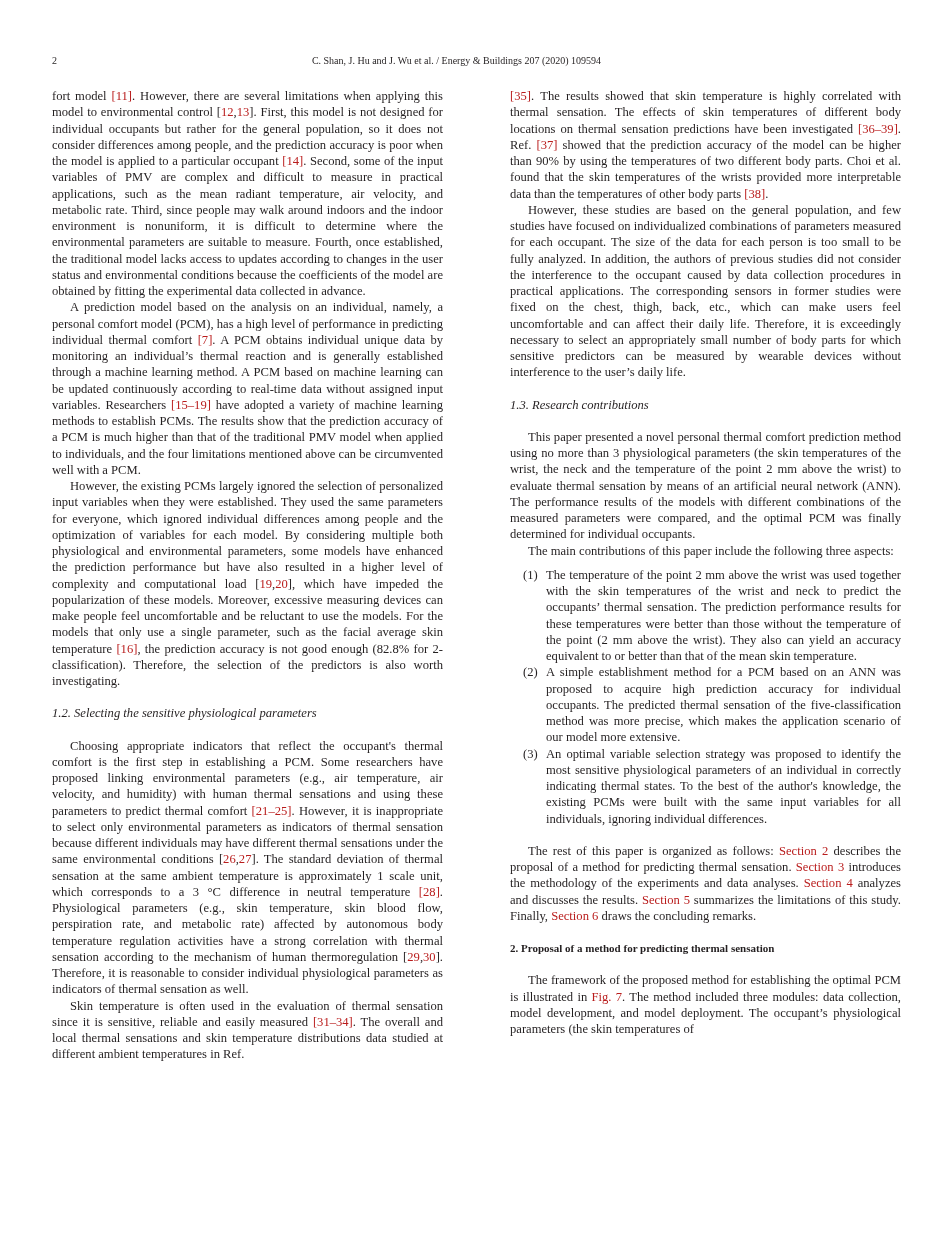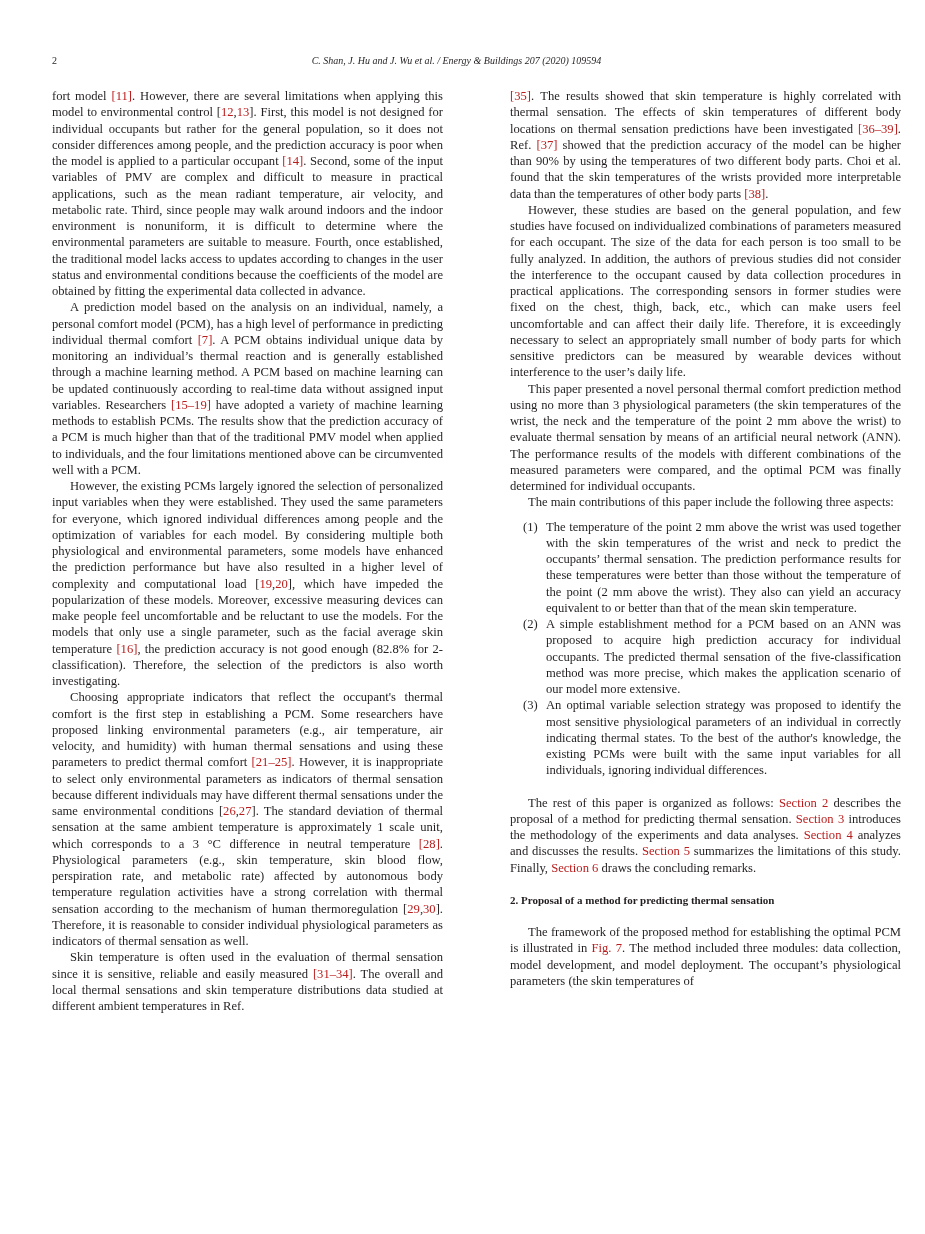--- a/index.html
+++ b/index.html
@@ -1,21 +1,21 @@
 <!DOCTYPE html>
 <html><head>
 <meta charset="utf-8">
 <style>
   html, body { margin: 0; padding: 0; background: #ffffff; }
   body { width: 925px; height: 1234px; position: relative; overflow: hidden;
          font-family: "Liberation Serif", "DejaVu Serif", serif; color: #231f20; }
   .running-head { position: absolute; top: 55px; left: 52px; width: 809px; height: 14px;
                   font-size: 10px; }
   .page-num { position: absolute; left: 0; top: 0; }
-  .journal-ref { position: absolute; left: 0; right: 0; text-align: center; font-style: italic; }
+  .journal-ref { position: absolute; left: 0; right: 0; text-align: center; }
   .col { position: absolute; top: 88px; width: 391px; font-size: 12.6px; line-height: 16.25px; }
   .col.left { left: 52px; }
   .col.right { left: 470px; margin-left: 40px; }
   p { margin: 0; text-align: justify; hyphens: auto; }
   p.indent { text-indent: 18px; }
   .ref { color: #b91c1c; }
   h3.subsec { font-size: 12.6px; font-style: italic; font-weight: normal; margin: 16px 0 16px 0; line-height: 16.25px; }
   h2.sec { font-size: 11px; font-weight: bold; margin: 16px 0 16px 0; line-height: 16.25px; }
   ol.contrib { list-style: none; margin: 8px 0 0 0; padding: 0; }
   ol.contrib li { position: relative; padding-left: 36px; margin-left: 0; }
@@ -28,27 +28,29 @@
 
 <div class="running-head">
   <span class="page-num">2</span>
   <span class="journal-ref">C. Shan, J. Hu and J. Wu et al. / Energy &amp; Buildings 207 (2020) 109594</span>
 </div>
 
 <div class="col left">
   <p><span>fort model </span><span class="ref">[11]</span><span>. However, there are several limitations when applying this model to environmental control [</span><span class="ref">12</span><span>,</span><span class="ref">13</span><span>]. First, this model is not designed for individual occupants but rather for the general population, so it does not consider differences among people, and the prediction accuracy is poor when the model is applied to a particular occupant </span><span class="ref">[14]</span><span>. Second, some of the input variables of PMV are complex and difficult to measure in practical applications, such as the mean radiant temperature, air velocity, and metabolic rate. Third, since people may walk around indoors and the indoor environment is nonuniform, it is difficult to determine where the environmental parameters are suitable to measure. Fourth, once established, the traditional model lacks access to updates according to changes in the user status and environmental conditions because the coefficients of the model are obtained by fitting the experimental data collected in advance.</span></p>
   <p class="indent"><span>A prediction model based on the analysis on an individual, namely, a personal comfort model (PCM), has a high level of performance in predicting individual thermal comfort </span><span class="ref">[7]</span><span>. A PCM obtains individual unique data by monitoring an individual’s thermal reaction and is generally established through a machine learning method. A PCM based on machine learning can be updated continuously according to real-time data without assigned input variables. Researchers </span><span class="ref">[15–19]</span><span> have adopted a variety of machine learning methods to establish PCMs. The results show that the prediction accuracy of a PCM is much higher than that of the traditional PMV model when applied to individuals, and the four limitations mentioned above can be circumvented well with a PCM.</span></p>
   <p class="indent"><span>However, the existing PCMs largely ignored the selection of personalized input variables when they were established. They used the same parameters for everyone, which ignored individual differences among people and the optimization of variables for each model. By considering multiple both physiological and environmental parameters, some models have enhanced the prediction performance but have also resulted in a higher level of complexity and computational load [</span><span class="ref">19</span><span>,</span><span class="ref">20</span><span>], which have impeded the popularization of these models. Moreover, excessive measuring devices can make people feel uncomfortable and be reluctant to use the models. For the models that only use a single parameter, such as the facial average skin temperature </span><span class="ref">[16]</span><span>, the prediction accuracy is not good enough (82.8% for 2-classification). Therefore, the selection of the predictors is also worth investigating.</span></p>
+  <h3 class="subsec">1.2. Selecting the sensitive physiological parameters</h3>
   <p class="indent"><span>Choosing appropriate indicators that reflect the occupant's thermal comfort is the first step in establishing a PCM. Some researchers have proposed linking environmental parameters (e.g., air temperature, air velocity, and humidity) with human thermal sensations and using these parameters to predict thermal comfort </span><span class="ref">[21–25]</span><span>. However, it is inappropriate to select only environmental parameters as indicators of thermal sensation because different individuals may have different thermal sensations under the same environmental conditions [</span><span class="ref">26</span><span>,</span><span class="ref">27</span><span>]. The standard deviation of thermal sensation at the same ambient temperature is approximately 1 scale unit, which corresponds to a 3 °C difference in neutral temperature </span><span class="ref">[28]</span><span>. Physiological parameters (e.g., skin temperature, skin blood flow, perspiration rate, and metabolic rate) affected by autonomous body temperature regulation activities have a strong correlation with thermal sensation according to the mechanism of human thermoregulation [</span><span class="ref">29</span><span>,</span><span class="ref">30</span><span>]. Therefore, it is reasonable to consider individual physiological parameters as indicators of thermal sensation as well.</span></p>
   <p class="indent"><span>Skin temperature is often used in the evaluation of thermal sensation since it is sensitive, reliable and easily measured </span><span class="ref">[31–34]</span><span>. The overall and local thermal sensations and skin temperature distributions data studied at different ambient temperatures in Ref.</span></p>
 </div>
 
 <div class="col right">
   <p><span class="ref">[35]</span><span>. The results showed that skin temperature is highly correlated with thermal sensation. The effects of skin temperatures of different body locations on thermal sensation predictions have been investigated </span><span class="ref">[36–39]</span><span>. Ref. </span><span class="ref">[37]</span><span> showed that the prediction accuracy of the model can be higher than 90% by using the temperatures of two different body parts. Choi et al. found that the skin temperatures of the wrists provided more interpretable data than the temperatures of other body parts </span><span class="ref">[38]</span><span>.</span></p>
   <p class="indent"><span>However, these studies are based on the general population, and few studies have focused on individualized combinations of parameters measured for each occupant. The size of the data for each person is too small to be fully analyzed. In addition, the authors of previous studies did not consider the interference to the occupant caused by data collection procedures in practical applications. The corresponding sensors in former studies were fixed on the chest, thigh, back, etc., which can make users feel uncomfortable and can affect their daily life. Therefore, it is exceedingly necessary to select an appropriately small number of body parts for which sensitive predictors can be measured by wearable devices without interference to the user’s daily life.</span></p>
+  <h3 class="subsec">1.3. Research contributions</h3>
   <p class="indent"><span>This paper presented a novel personal thermal comfort prediction method using no more than 3 physiological parameters (the skin temperatures of the wrist, the neck and the temperature of the point 2 mm above the wrist) to evaluate thermal sensation by means of an artificial neural network (ANN). The performance results of the models with different combinations of the measured parameters were compared, and the optimal PCM was finally determined for individual occupants.</span></p>
   <p class="indent"><span>The main contributions of this paper include the following three aspects:</span></p>
   <ol class="contrib">
     <li>
       <span class="num">(1)</span>
       <span class="txt">The temperature of the point 2 mm above the wrist was used together with the skin temperatures of the wrist and neck to predict the occupants’ thermal sensation. The prediction performance results for these temperatures were better than those without the temperature of the point (2 mm above the wrist). They also can yield an accuracy equivalent to or better than that of the mean skin temperature.</span>
     </li>
     <li>
       <span class="num">(2)</span>
       <span class="txt">A simple establishment method for a PCM based on an ANN was proposed to acquire high prediction accuracy for individual occupants. The predicted thermal sensation of the five-classification method was more precise, which makes the application scenario of our model more extensive.</span>

